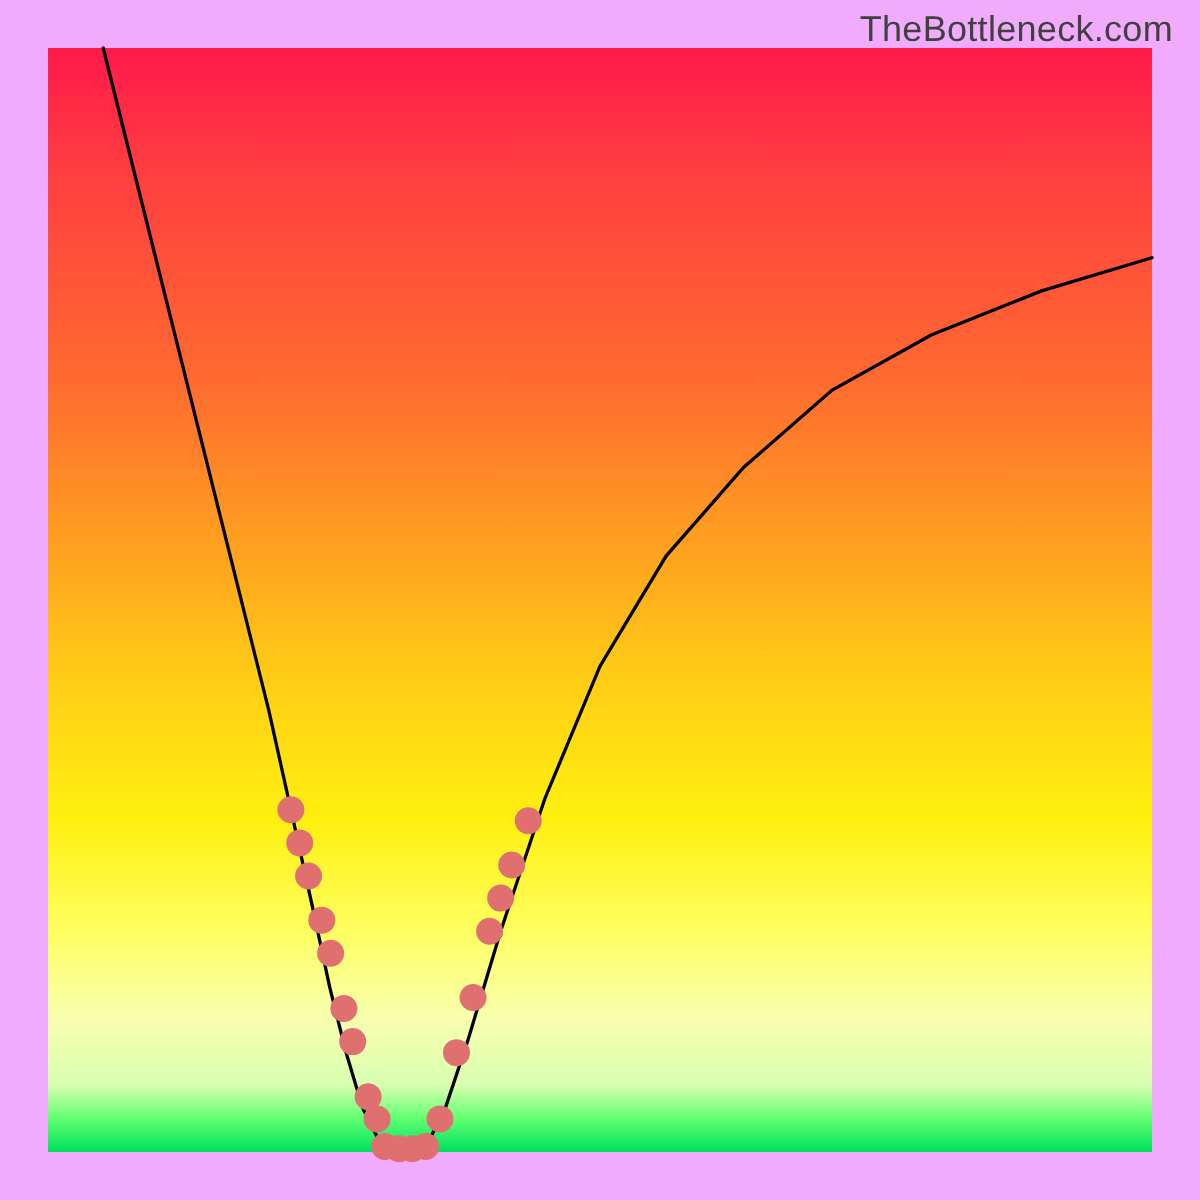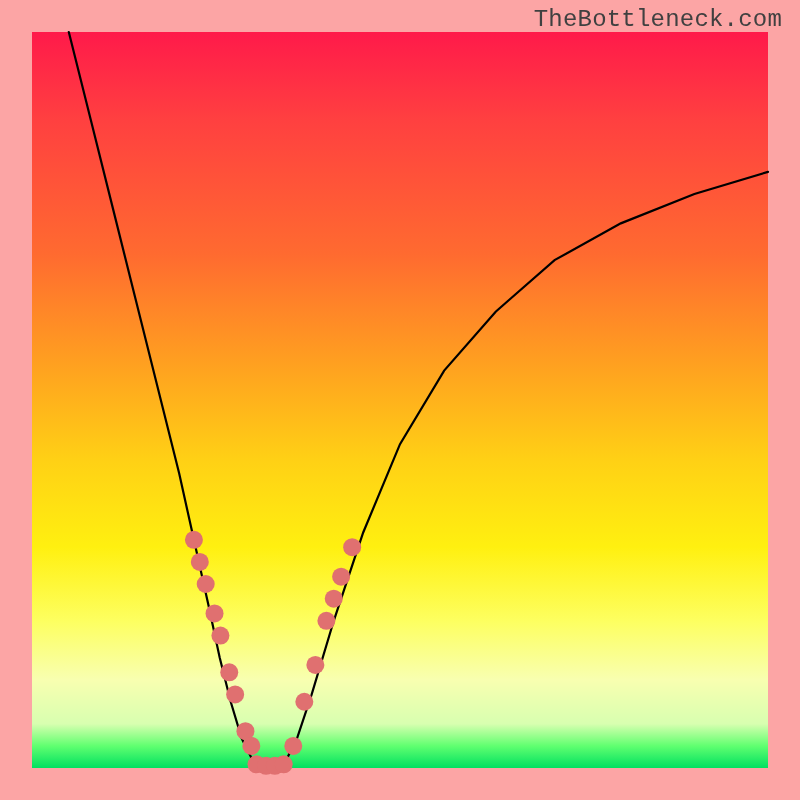--- a/index.html
+++ b/index.html
@@ -10,22 +10,21 @@
     overflow: hidden;
     background: #000;
     font-family: Arial, Helvetica, sans-serif;
   }
   .frame {
     position: absolute;
     top: 0;
     left: 0;
     width: 800px;
     height: 800px;
-    background: #fca5a5;
-    font-family: Liberation Mono, monospace;
+    background: #f0abfc;
   }
   .plot {
     position: absolute;
     top: 32px;
     left: 32px;
     width: 736px;
     height: 736px;
     
     background: linear-gradient(to bottom,
       #ff1a4a 0%,

